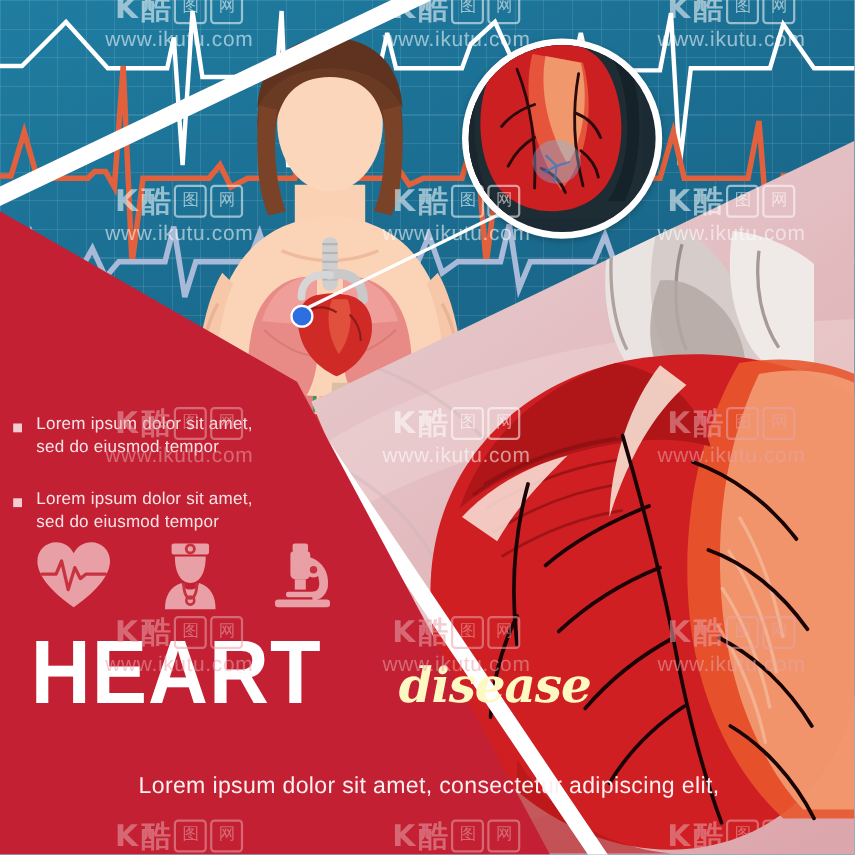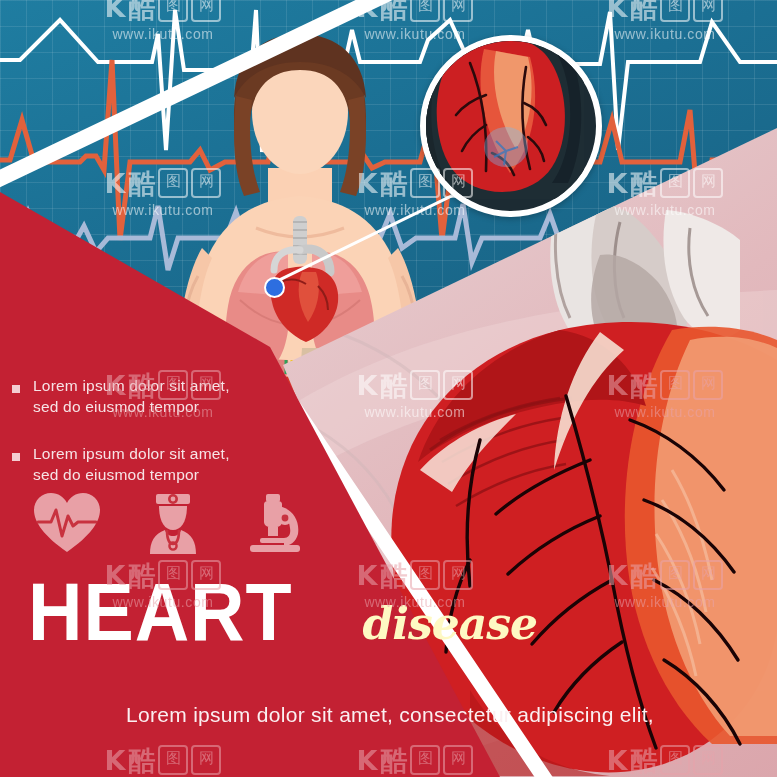--- a/index.html
+++ b/index.html
@@ -110,21 +110,21 @@
   .wm .wm-logo .gl{
     font-size:27px;font-weight:bold;font-family:"DejaVu Sans",sans-serif;
     line-height:1;
   }
   .wm .wm-logo .bx{
     display:inline-block;border:2.5px solid currentColor;border-radius:4px;
     width:26px;height:26px;font-size:15px;line-height:22px;text-align:center;
     font-family:"DejaVu Sans",sans-serif;
   }
   .wm .wm-url{
-    font-size:14px;letter-spacing:.6px;margin-top:4px;
+    font-size:19px;letter-spacing:.6px;margin-top:4px;
     font-family:"Liberation Sans",sans-serif;color:#ffffff;
   }
   .wm.dark .wm-logo, .wm.dark .wm-url{color:#e8a3ab;}
 </style>
 </head>
 <body>
 
 <div id="poster">
 
   <div class="ecg-panel">

